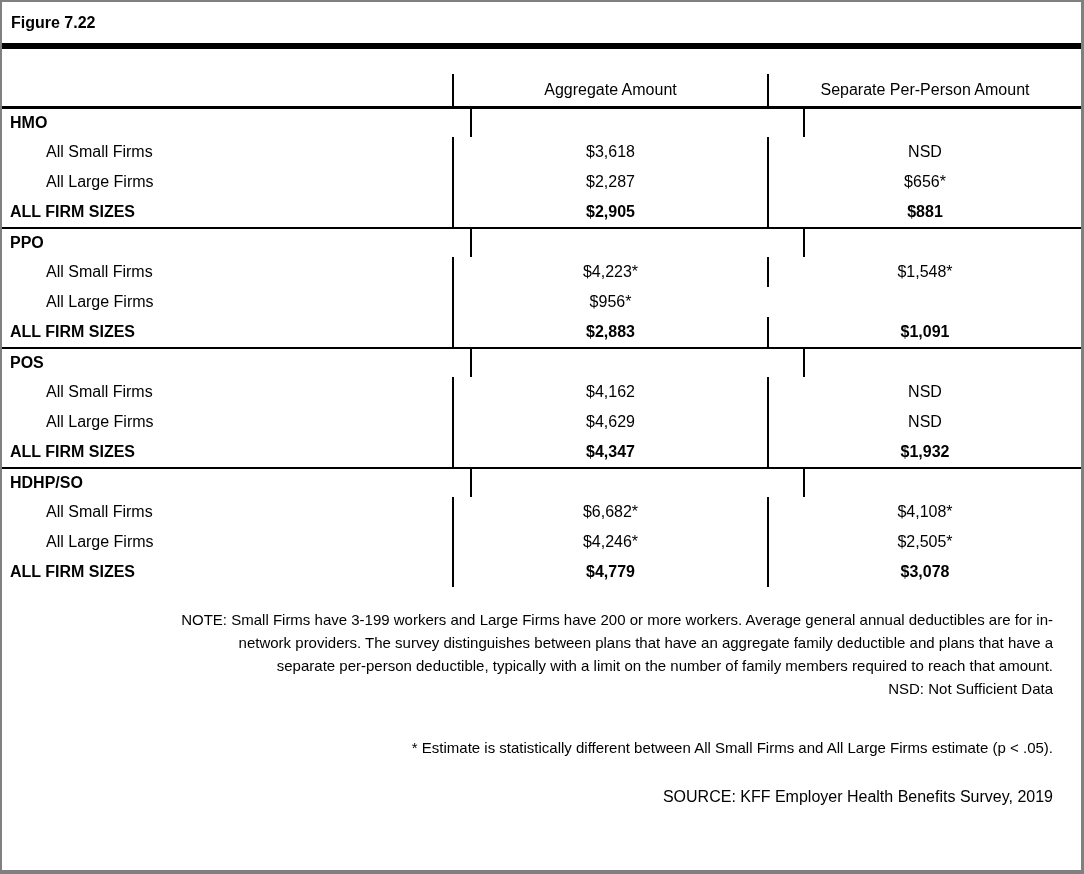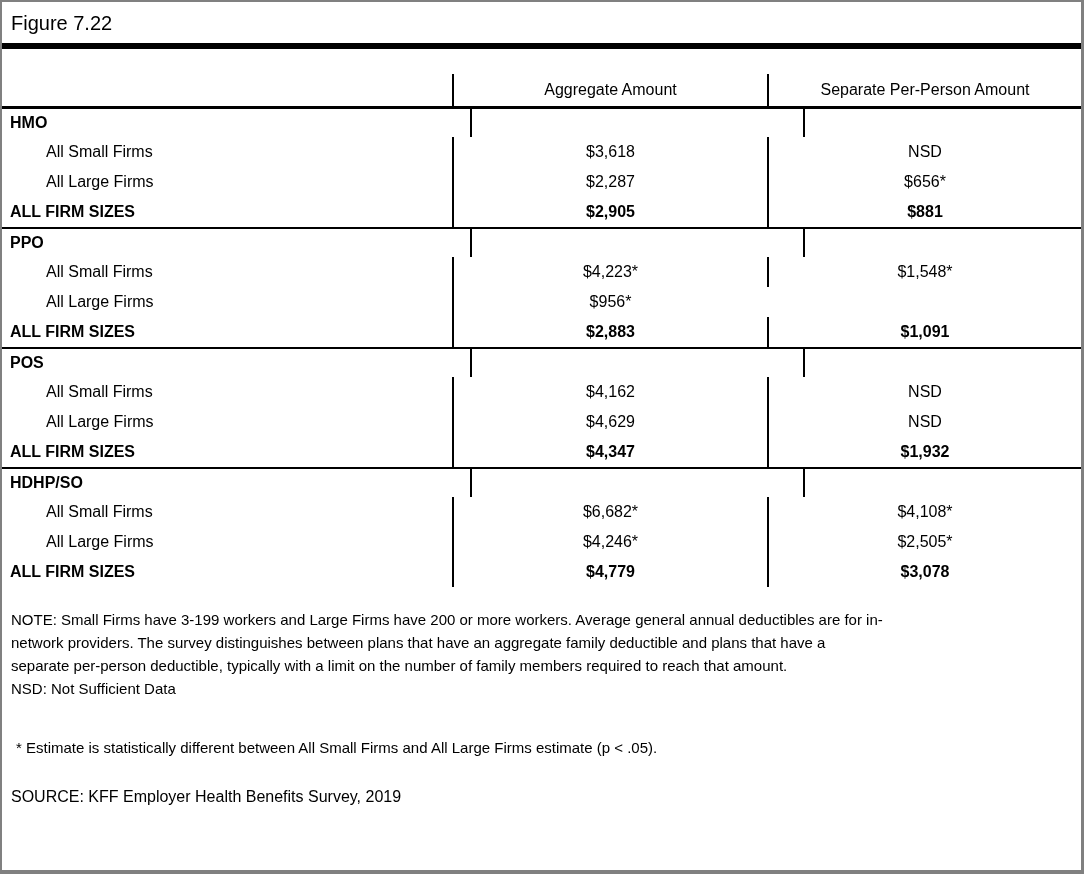--- a/index.html
+++ b/index.html
@@ -13,22 +13,22 @@
     border-right-width: 3px;
     border-bottom-width: 4px;
     font-family: "Liberation Sans", "DejaVu Sans", sans-serif;
     color: #000000;
     overflow: hidden;
   }
 
   
   .figure-header { padding: 9px 12px 0 9px; }
   .figure-number {
-    font-size: 20px;
-    font-weight: normal;
+    font-size: 16px;
+    font-weight: bold;
     line-height: 24px;
   }
   .figure-title {
     font-size: 20px;
     font-weight: bold;
     line-height: 33px;
     margin-top: 11px;
     max-width: 1040px;
   }
   .title-divider {
@@ -66,21 +66,21 @@
   .header-underline { height: 3px; background: #000000; }
 
   .section + .section { border-top: 2px solid #000000; }
   .plan-row { height: 28px; gap: 18px; }
   .plan-row .label-cell { font-weight: bold; }
   .data-row { height: 30px; }
   .total-row .label-cell,
   .total-row .value-cell { font-weight: bold; }
 
   
-  .notes { padding: 21px 20px 0 9px; }
+  .notes { padding: 21px 28px 0 9px; text-align: right; }
   .note-line {
     font-size: 15px;
     line-height: 23px;
     white-space: nowrap;
   }
   .asterisk-note {
     font-size: 15px;
     line-height: 23px;
     margin-top: 36px;
     padding-left: 5px;

